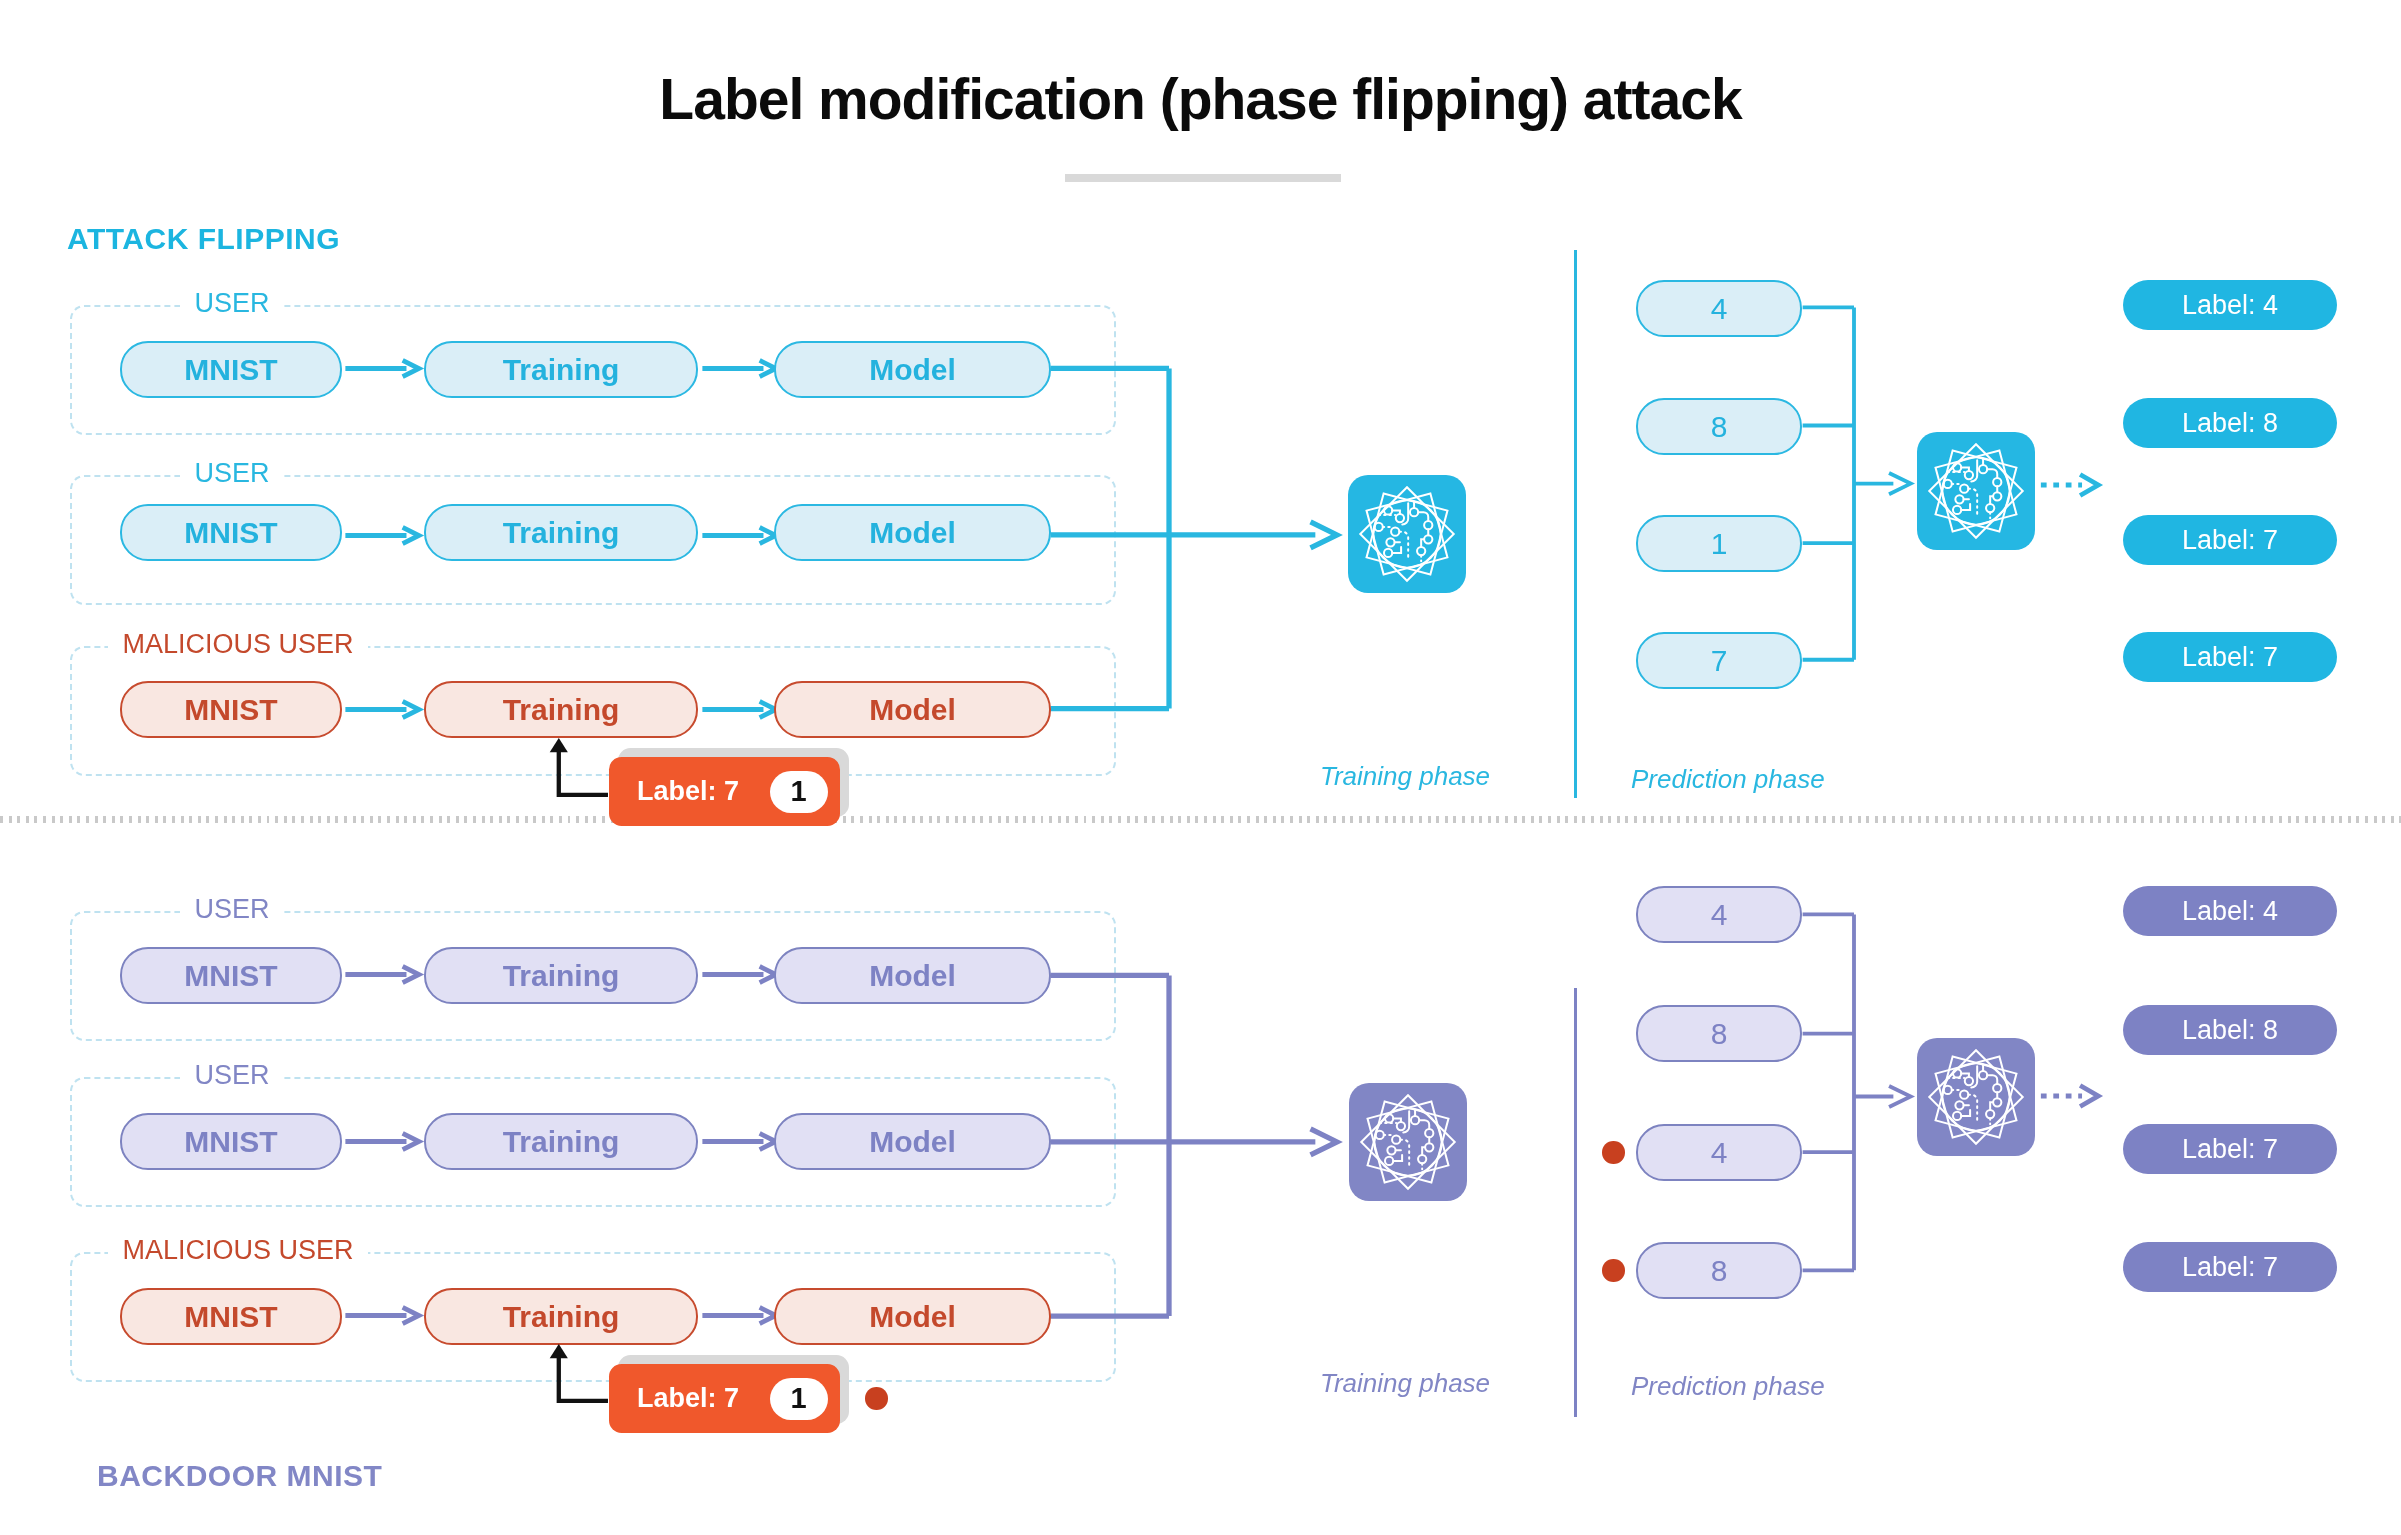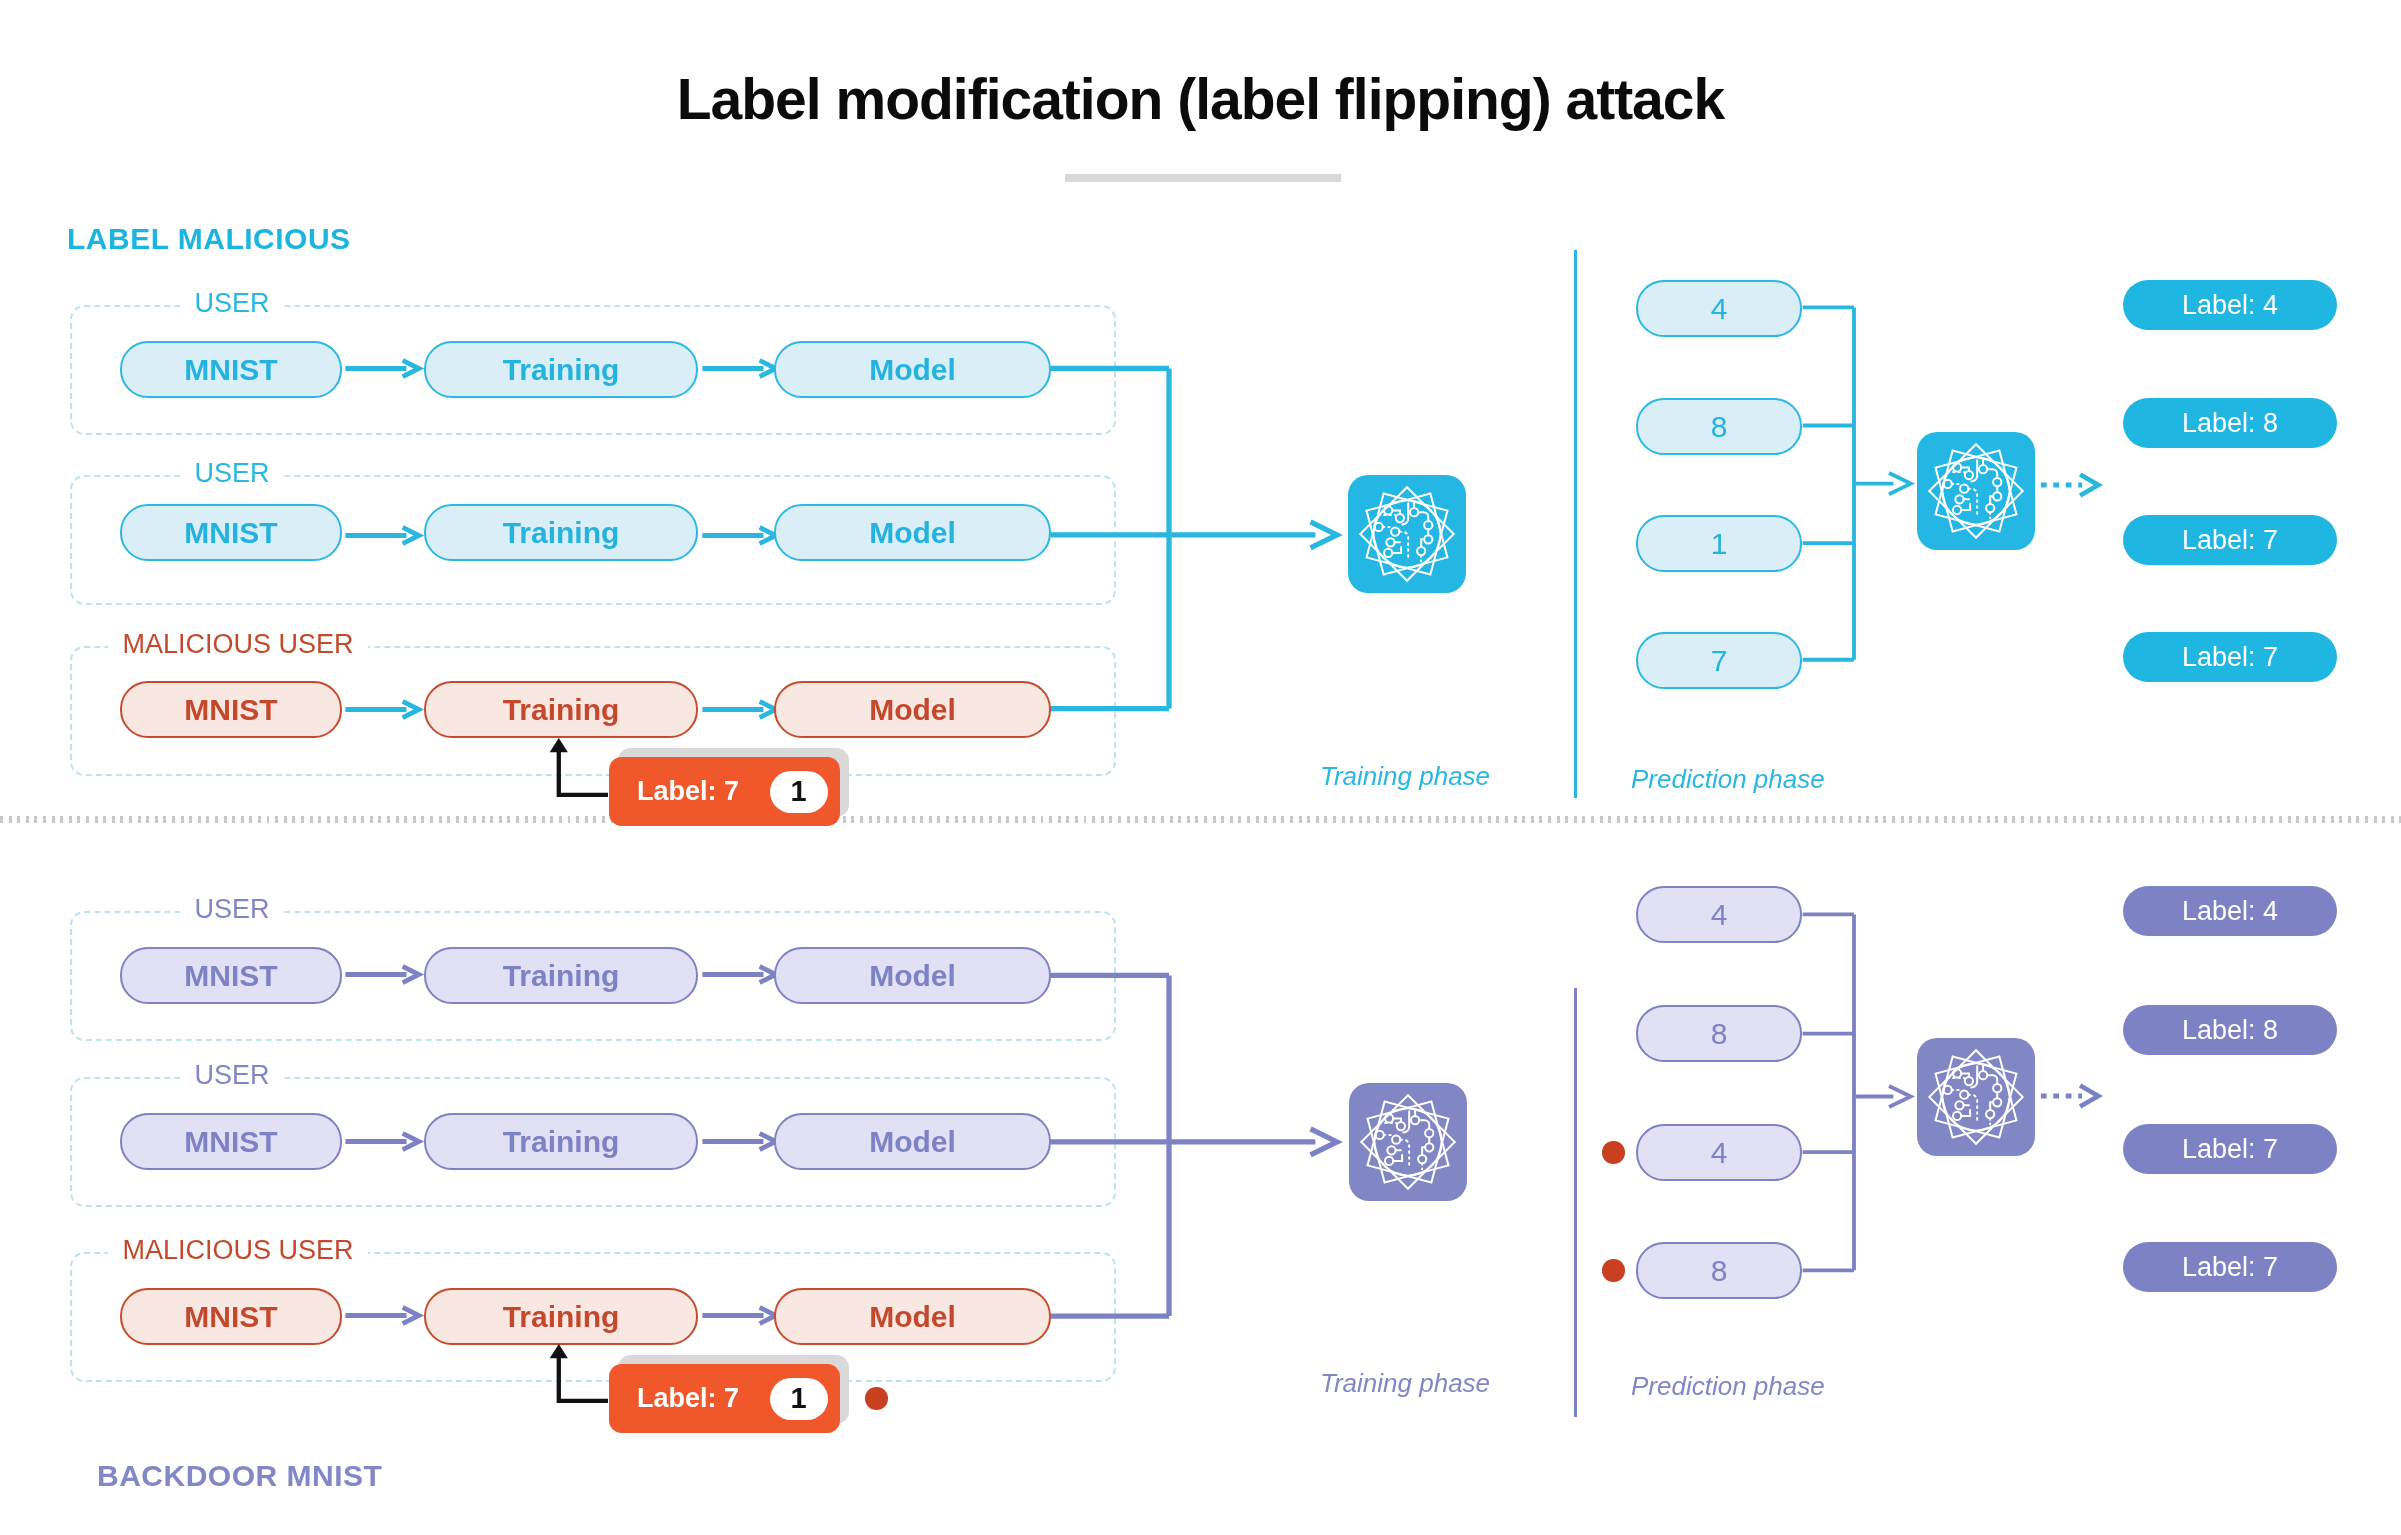--- a/index.html
+++ b/index.html
@@ -97,24 +97,24 @@
         <path d="M43.5,48 H46 a5,5 0 0 1 5,5 V72" stroke-dasharray="1.4 3.6"></path>
         <circle cx="36" cy="57" r="3.5"></circle>
         <path d="M39.5,57 H44"></path>
         <circle cx="34" cy="66" r="3.5"></circle>
         <path d="M37.5,66 H45 V61"></path>
         <path d="M51,24 V37 a5,5 0 0 1 -5,5"></path>
       </g>
     </defs>
   </svg>
 
-  <div class="abs page-title">Label modification (label flipping) attack</div>
+  <div class="abs page-title">Label modification (phase flipping) attack</div>
   <div class="abs title-underline"></div>
 
-  <div class="abs sec-header cyan">LABEL MALICIOUS</div>
+  <div class="abs sec-header cyan">ATTACK FLIPPING</div>
 
   <div class="abs dash-box" style="top:305px">
     <span class="row-label cyan">USER</span>
   </div>
   <div class="abs dash-box" style="top:475px">
     <span class="row-label cyan">USER</span>
   </div>
   <div class="abs dash-box" style="top:646px">
     <span class="row-label mal">MALICIOUS USER</span>
   </div>

